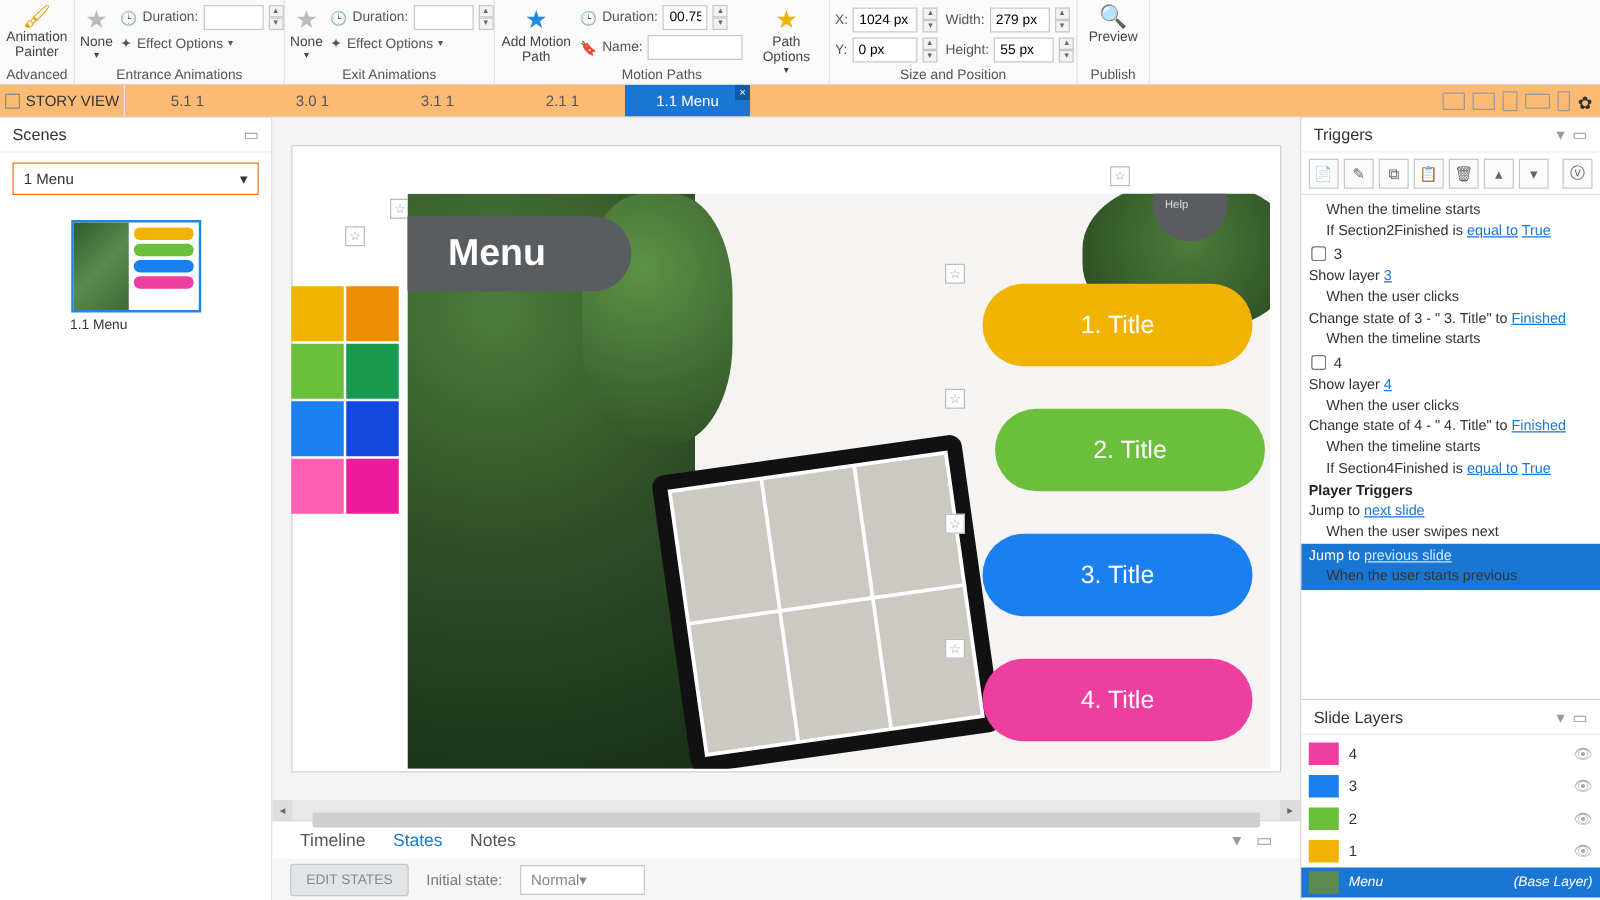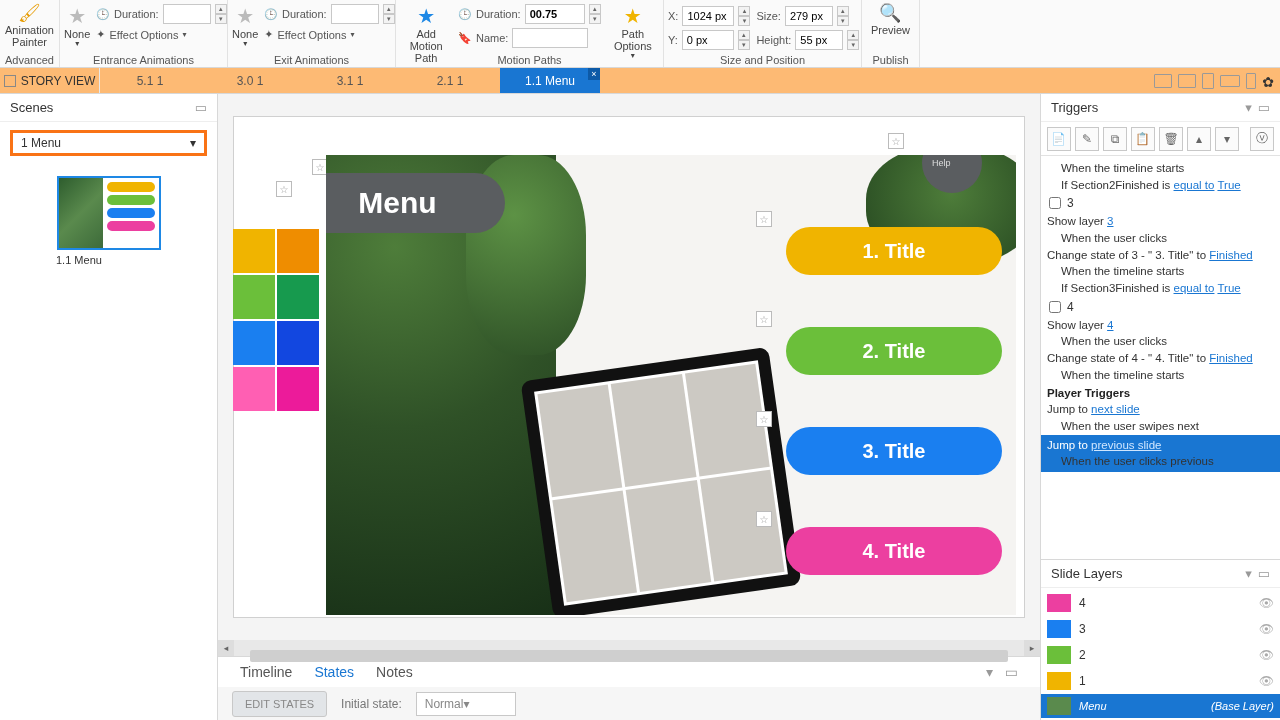--- a/index.html
+++ b/index.html
@@ -19,39 +19,39 @@
 .tabs{height:26px;background:#fdba74;border-bottom:1px solid #d8d8d8;display:flex;align-items:stretch}
 .tab-fixed{width:100px;display:flex;align-items:center;justify-content:center;font-size:12px;color:#333;border-right:1px solid #e8e8e8;gap:5px}
 .tab{width:100px;display:flex;align-items:center;justify-content:center;font-size:12px;color:#555;position:relative}
 .tab.active{background:#1976d2;color:#fff}
 .tab.active .close{position:absolute;top:0;right:0;width:12px;height:12px;background:#0d5aa7;color:#fff;font-size:9px;display:flex;align-items:center;justify-content:center}
 .view-icons{margin-left:auto;display:flex;align-items:center;gap:6px;padding-right:6px}
 .view-icons span{width:18px;height:14px;border:1.5px solid #999;border-radius:1px}
 .main{display:flex;height:calc(720px - 68px - 26px)}
 .scenes{width:218px;border-right:1px solid #d8d8d8;display:flex;flex-direction:column}
 .panel-head{height:28px;display:flex;align-items:center;padding:0 10px;font-size:13px;color:#333;border-bottom:1px solid #eee;justify-content:space-between}
-.scene-dd{margin:8px 10px;height:26px;border:3px solid #f97316;display:flex;align-items:center;justify-content:space-between;padding:0 8px;font-size:12px}
+.scene-dd{margin:8px 10px;height:26px;border:1px solid #f97316;display:flex;align-items:center;justify-content:space-between;padding:0 8px;font-size:12px}
 .thumb{margin:12px auto 4px;width:104px;height:74px;border:2px solid #1e88e5;background:#fff;display:flex}
 .thumb-l{width:44%;background:linear-gradient(135deg,#2e5d2e,#5a8a4d,#3d6b3a)}
 .thumb-r{width:56%;display:flex;flex-direction:column;padding:4px;gap:3px}
 .thumb-pill{height:10px;border-radius:5px}
 .thumb-label{font-size:11px;color:#333;margin-left:56px}
 .canvas-wrap{flex:1;display:flex;flex-direction:column;background:#f4f4f4}
 .canvas-area{flex:1;display:flex;align-items:center;justify-content:center;position:relative}
 .canvas{width:790px;height:500px;background:#fff;position:relative;box-shadow:0 0 0 1px #d0d0d0}
 .slide{position:absolute;left:92px;top:38px;width:690px;height:460px;background:#f5f4f2;overflow:hidden}
 .greens{position:absolute;left:0;top:0;width:230px;height:460px;background:radial-gradient(circle at 30% 20%,#4e7d3a 0%,#2f5127 45%,#183017 100%)}
 .greens::after{content:"";position:absolute;right:-30px;top:0;width:120px;height:200px;background:radial-gradient(circle at 40% 30%,#5d9245,#2d4f26);border-radius:40%}
 .gr-right{position:absolute;right:-20px;top:-10px;width:170px;height:120px;background:radial-gradient(circle at 50% 40%,#4e7d3a,#254720);border-radius:45%}
 .menu-pill{position:absolute;left:-36px;top:18px;width:215px;height:60px;background:#5a5d60;border-radius:30px;display:flex;align-items:center;justify-content:center;color:#fff;font-size:30px;font-weight:600}
 .help-circ{position:absolute;right:34px;top:-22px;width:60px;height:60px;background:#5a5d60;border-radius:50%;display:flex;align-items:center;justify-content:flex-start;color:#ddd;font-size:9px;padding-left:10px}
 .tablet{position:absolute;left:210px;top:208px;width:250px;height:240px;background:#111;border-radius:10px;transform:rotate(-8deg);padding:12px}
 .tablet-scr{width:100%;height:100%;background:#fff;display:grid;grid-template-columns:1fr 1fr 1fr;grid-template-rows:1fr 1fr;gap:3px;padding:3px}
 .tablet-scr div{background:#ccc9c3}
-.nav-pill{position:absolute;width:216px;height:48px;border-radius:33px;display:flex;align-items:center;justify-content:center;color:#fff;font-size:20px;font-weight:700}
+.nav-pill{position:absolute;width:216px;height:66px;border-radius:33px;display:flex;align-items:center;justify-content:center;color:#fff;font-size:20px;font-weight:400}
 .swatches{position:absolute;left:-1px;top:112px;width:86px;display:grid;grid-template-columns:1fr 1fr;gap:2px}
 .swatches div{height:44px}
 .sel-star{position:absolute;width:16px;height:16px;border:1px solid #bbb;background:#fff;display:flex;align-items:center;justify-content:center;font-size:10px;color:#999}
 .scroll-h{height:16px;background:#e8e8e8;display:flex;align-items:center}
 .scroll-h .btn{width:16px;height:16px;background:#ddd;text-align:center;font-size:9px;color:#666;line-height:16px}
 .scroll-h .track{flex:1;position:relative}
 .scroll-h .thumb-bar{position:absolute;left:2%;width:96%;height:12px;top:2px;background:#cfcfcf;border-radius:2px}
 .bottom{height:64px;background:#fff;border-top:1px solid #d8d8d8;display:flex;flex-direction:column}
 .bottom-tabs{height:30px;display:flex;align-items:center;gap:22px;padding:0 22px;font-size:14px;color:#555}
 .bottom-tabs .act{color:#1976d2}
@@ -150,21 +150,21 @@
     <div class="rb-body">
       <div class="rb-big">
           <div class="rb-star" style="color:#1e88e5">★</div>
           <span>Add Motion</span>
           <span>Path</span>
         </div>
       <div class="rb-small-col">
         <div class="rb-row">
             <span>🕒</span>
             <span>Duration:</span>
-            <input class="rb-input" style="width: 60px; font-weight: bold;" value="00.75">
+            <input class="rb-input" style="width: 36px;" value="00.75">
             <div class="rb-spin">
               <span>▴</span>
               <span>▾</span>
             </div>
           </div>
         <div class="rb-row">
             <span>🔖</span>
             <span>Name:</span>
             <input class="rb-input" style="width: 76px;" value="">
           </div>
@@ -193,21 +193,21 @@
             <span>Y:</span>
             <input class="rb-input" style="width: 52px;" value="0 px">
             <div class="rb-spin">
               <span>▴</span>
               <span>▾</span>
             </div>
           </div>
       </div>
       <div class="rb-small-col" style="padding-top:4px">
         <div class="rb-row">
-            <span>Size:</span>
+            <span>Width:</span>
             <input class="rb-input" style="width: 48px;" value="279 px">
             <div class="rb-spin">
               <span>▴</span>
               <span>▾</span>
             </div>
           </div>
         <div class="rb-row">
             <span>Height:</span>
             <input class="rb-input" style="width: 48px;" value="55 px">
             <div class="rb-spin">
@@ -307,21 +307,21 @@
               </div>
             </div>
           <div class="menu-pill">
               <span>Menu</span>
             </div>
           <div class="help-circ">
               <span>Help</span>
             </div>
           <div id="nav-buttons">
               <div class="nav-pill" style="background: rgb(240, 180, 0); right: 14px; top: 72px;">1. Title</div>
-              <div class="nav-pill" style="background: rgb(107, 191, 58); right: 14px; top: 172px;">2. Title</div>
+              <div class="nav-pill" style="background: rgb(107, 191, 58); right: 4px; top: 172px;">2. Title</div>
               <div class="nav-pill" style="background: rgb(26, 127, 240); right: 14px; top: 272px;">3. Title</div>
               <div class="nav-pill" style="background: rgb(236, 63, 160); right: 14px; top: 372px;">4. Title</div>
             </div>
         </div>
         <div class="sel-star" style="left:522px;top:94px">☆</div>
         <div class="sel-star" style="left:522px;top:194px">☆</div>
         <div class="sel-star" style="left:522px;top:294px">☆</div>
         <div class="sel-star" style="left:522px;top:394px">☆</div>
       </div>
     </div>
@@ -369,32 +369,32 @@
       <span style="margin-left:auto">ⓥ</span>
     </div>
     <div class="trig-body" id="trig-body">
         <div class="trig-line trig-sub">When the timeline starts</div>
         <div class="trig-line trig-sub">If Section2Finished is <span class="lnk">equal to</span> <span class="lnk">True</span></div>
         <div class="trig-chk"><input type="checkbox" style=""> 3</div>
         <div class="trig-line ">Show layer <span class="lnk">3</span></div>
         <div class="trig-line trig-sub">When the user clicks</div>
         <div class="trig-line ">Change state of 3 - "   3. Title" to <span class="lnk">Finished</span></div>
         <div class="trig-line trig-sub">When the timeline starts</div>
-        <div class="trig-line trig-sub">If Section3Finished is <span class="lnk">equal to</span> <span class="lnk">True</span></div>
         <div class="trig-chk"><input type="checkbox" style=""> 4</div>
         <div class="trig-line ">Show layer <span class="lnk">4</span></div>
         <div class="trig-line trig-sub">When the user clicks</div>
         <div class="trig-line ">Change state of 4 - "   4. Title" to <span class="lnk">Finished</span></div>
         <div class="trig-line trig-sub">When the timeline starts</div>
+        <div class="trig-line trig-sub">If Section4Finished is <span class="lnk">equal to</span> <span class="lnk">True</span></div>
         <div class="trig-head">Player Triggers</div>
         <div class="trig-line ">Jump to <span class="lnk">next slide</span></div>
         <div class="trig-line trig-sub">When the user swipes next</div>
         <div class="trig-sel">
           <div class="trig-line">Jump to <span class="lnk">previous slide</span></div>
-          <div class="trig-line trig-sub">When the user clicks previous</div>
+          <div class="trig-line trig-sub">When the user starts previous</div>
         </div>
       </div>
     <div class="layers">
       <div class="panel-head">
           <span>Slide Layers</span>
           <span style="display:flex;gap:6px">
             <span style="color:#999">▾</span>
             <span style="color:#999">▭</span>
           </span>
         </div>

